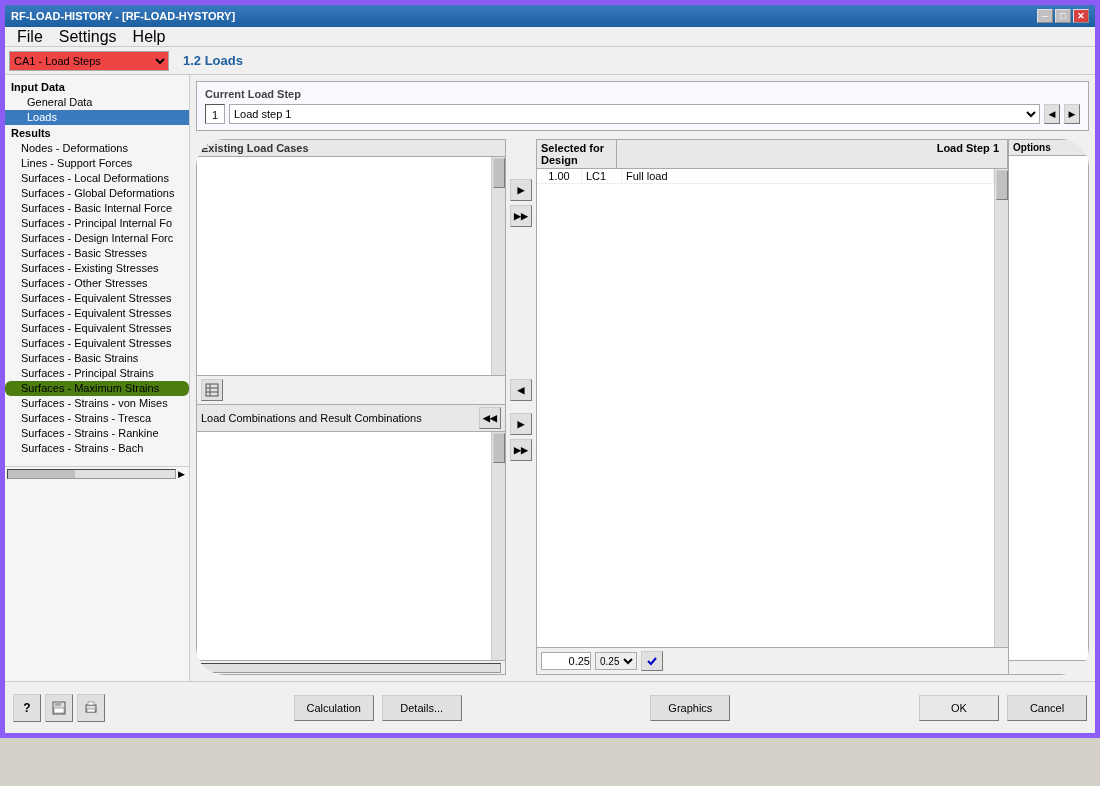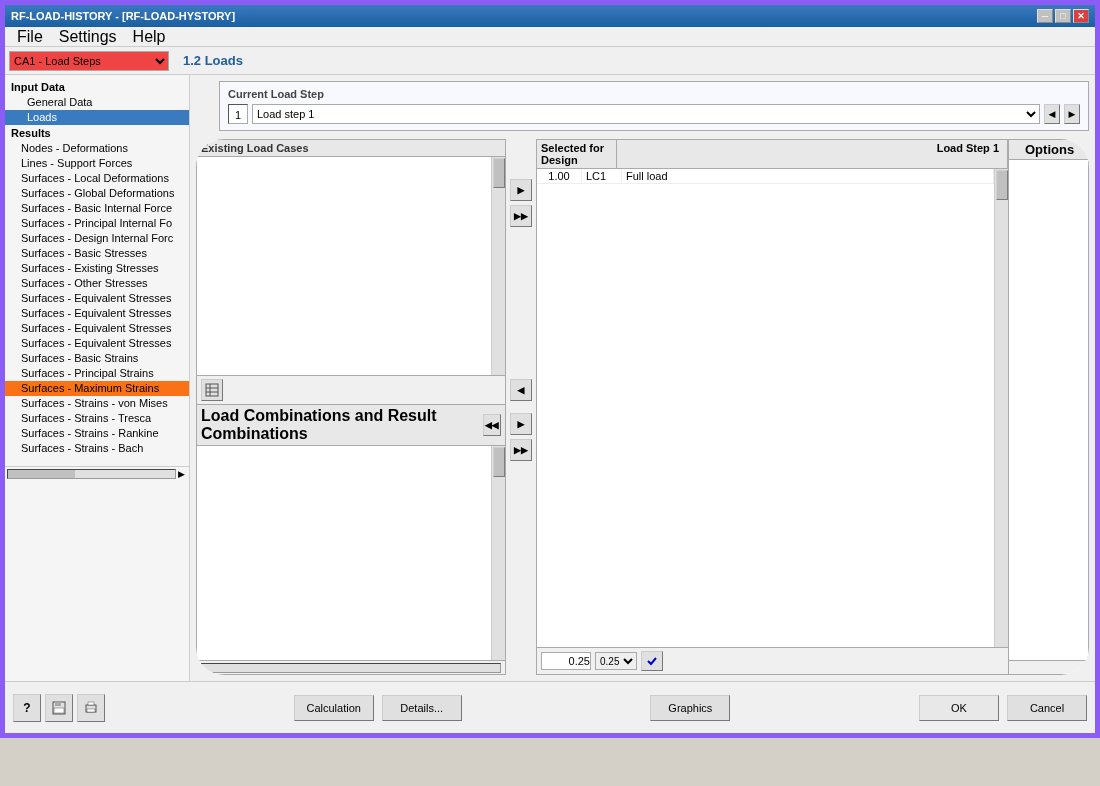--- a/index.html
+++ b/index.html
@@ -22,21 +22,21 @@
     .main-content { display: flex; flex: 1; overflow: hidden; }
 
     .sidebar { width: 185px; background: #f5f5f5; border-right: 1px solid #ccc; overflow-y: auto; padding: 4px 0; flex-shrink: 0; }
     .sidebar-section-header { font-weight: bold; padding: 2px 6px; font-size: 11px; }
     .sidebar-item { padding: 1px 6px 2px 16px; cursor: pointer; font-size: 11px; white-space: nowrap; overflow: hidden; text-overflow: ellipsis; }
     .sidebar-item.selected { background: #3a7abf; color: white; }
     .sidebar-item.indent1 { padding-left: 22px; }
 
     .content-area { flex: 1; display: flex; flex-direction: column; padding: 6px; overflow: hidden; }
 
-    .load-step-section { border: 1px solid #aaa; padding: 6px 8px; margin-bottom: 8px; background: #f8f8ff; margin-left: 23px; }
+    .load-step-section { border: 1px solid #aaa; padding: 6px 8px; margin-bottom: 8px; background: #f8f8ff; }
     .load-step-label { font-size: 11px; color: #444; margin-bottom: 4px; font-weight: bold; }
     .load-step-row { display: flex; align-items: center; gap: 4px; }
     .step-num { width: 20px; height: 20px; border: 1px inset #aaa; background: white; text-align: center; line-height: 20px; font-size: 11px; }
     .step-select { flex: 1; height: 20px; font-size: 11px; border: 1px solid #aaa; background: white; }
     .nav-btn { width: 16px; height: 20px; background: #e0e0e0; border: 1px outset #ccc; cursor: pointer; display: flex; align-items: center; justify-content: center; font-size: 9px; }
 
     .panels-row { display: flex; flex: 1; gap: 0; overflow: hidden; border-radius: 28px; }
     .panel-header { background: #e8e8e8; border-bottom: 1px solid #aaa; padding: 2px 4px; font-size: 11px; font-weight: bold; color: #333; }
 
     .left-panels { display: flex; flex-direction: column; flex: 0 0 310px; gap: 0; }
@@ -103,21 +103,21 @@
       <div class="sidebar-item">Surfaces - Design Internal Forc</div>
       <div class="sidebar-item">Surfaces - Basic Stresses</div>
       <div class="sidebar-item">Surfaces - Existing Stresses</div>
       <div class="sidebar-item">Surfaces - Other Stresses</div>
       <div class="sidebar-item">Surfaces - Equivalent Stresses</div>
       <div class="sidebar-item">Surfaces - Equivalent Stresses</div>
       <div class="sidebar-item">Surfaces - Equivalent Stresses</div>
       <div class="sidebar-item">Surfaces - Equivalent Stresses</div>
       <div class="sidebar-item">Surfaces - Basic Strains</div>
       <div class="sidebar-item">Surfaces - Principal Strains</div>
-      <div class="sidebar-item" style="background:#f97316;">Surfaces - Maximum Strains</div>
+      <div class="sidebar-item" style="background:#4d7c0f;border-radius:6px;">Surfaces - Maximum Strains</div>
       <div class="sidebar-item">Surfaces - Strains - von Mises</div>
       <div class="sidebar-item">Surfaces - Strains - Tresca</div>
       <div class="sidebar-item">Surfaces - Strains - Rankine</div>
       <div class="sidebar-item">Surfaces - Strains - Bach</div>
 
       <div style="margin-top: auto; border-top:1px solid #ccc; display:flex; align-items:center; padding:2px; margin-top:10px;">
         <div style="flex:1; background:#e0e0e0; height:10px; border:1px inset #999; position:relative;">
           <div style="width:40%; height:100%; background:#c0c0c0;"></div>
         </div>
         <span style="font-size:9px; padding:0 2px;">▶</span>
@@ -159,21 +159,21 @@
                   <line x1="1" y1="5" x2="13" y2="5" stroke="#555" stroke-width="1"></line>
                   <line x1="1" y1="9" x2="13" y2="9" stroke="#555" stroke-width="1"></line>
                   <line x1="5" y1="1" x2="5" y2="13" stroke="#555" stroke-width="1"></line>
                 </svg>
               </div>
             </div>
           </div>
 
           <div style="flex:0 0 270px; display:flex; flex-direction:column; border:1px solid #aaa; border-top:none; background:white; overflow:hidden;">
             <div style="background:#e8e8e8; border-bottom:1px solid #aaa; padding:2px 4px; display:flex; align-items:center; justify-content:space-between;">
-              <span style="font-size:16px; font-weight:bold;">Load Combinations and Result Combinations</span>
+              <span style="font-size:11px; font-weight:normal;">Load Combinations and Result Combinations</span>
               <div class="arrow-btn" style="font-size:9px;">◀◀</div>
             </div>
             <div style="flex:1; display:flex; overflow:hidden;">
               <div style="flex:1; overflow-y:auto;">
               </div>
               <div class="scrollbar-v">
                 <div class="scrollbar-thumb"></div>
               </div>
             </div>
             <div style="border-top:1px solid #aaa; height:14px; background:#f0f0f0; display:flex; align-items:center;">
@@ -218,21 +218,21 @@
             </select>
             <div class="check-btn">
               <svg width="12" height="12" viewBox="0 0 12 12" fill="none">
                 <polyline points="2,6 5,9 10,3" stroke="#0000cc" stroke-width="2" fill="none"></polyline>
               </svg>
             </div>
           </div>
         </div>
 
         <div style="flex:0 0 80px; border:1px solid #aaa; border-left:none; background:white; display:flex; flex-direction:column; overflow:hidden;">
-          <div style="background:#e8e8e8; border-bottom:1px solid #aaa; padding:2px 16px; font-size:13px; font-weight:bold;">Options</div>
+          <div style="background:#e8e8e8; border-bottom:1px solid #aaa; padding:2px 4px; font-size:10px; font-weight:bold;">Options</div>
           <div style="flex:1;"></div>
           <div style="border-top:1px solid #aaa; height:14px; background:#f0f0f0;"></div>
         </div>
 
       </div>
     </div>
   </div>
 
   <div class="bottom-bar">
     <div class="bottom-left-icons">

